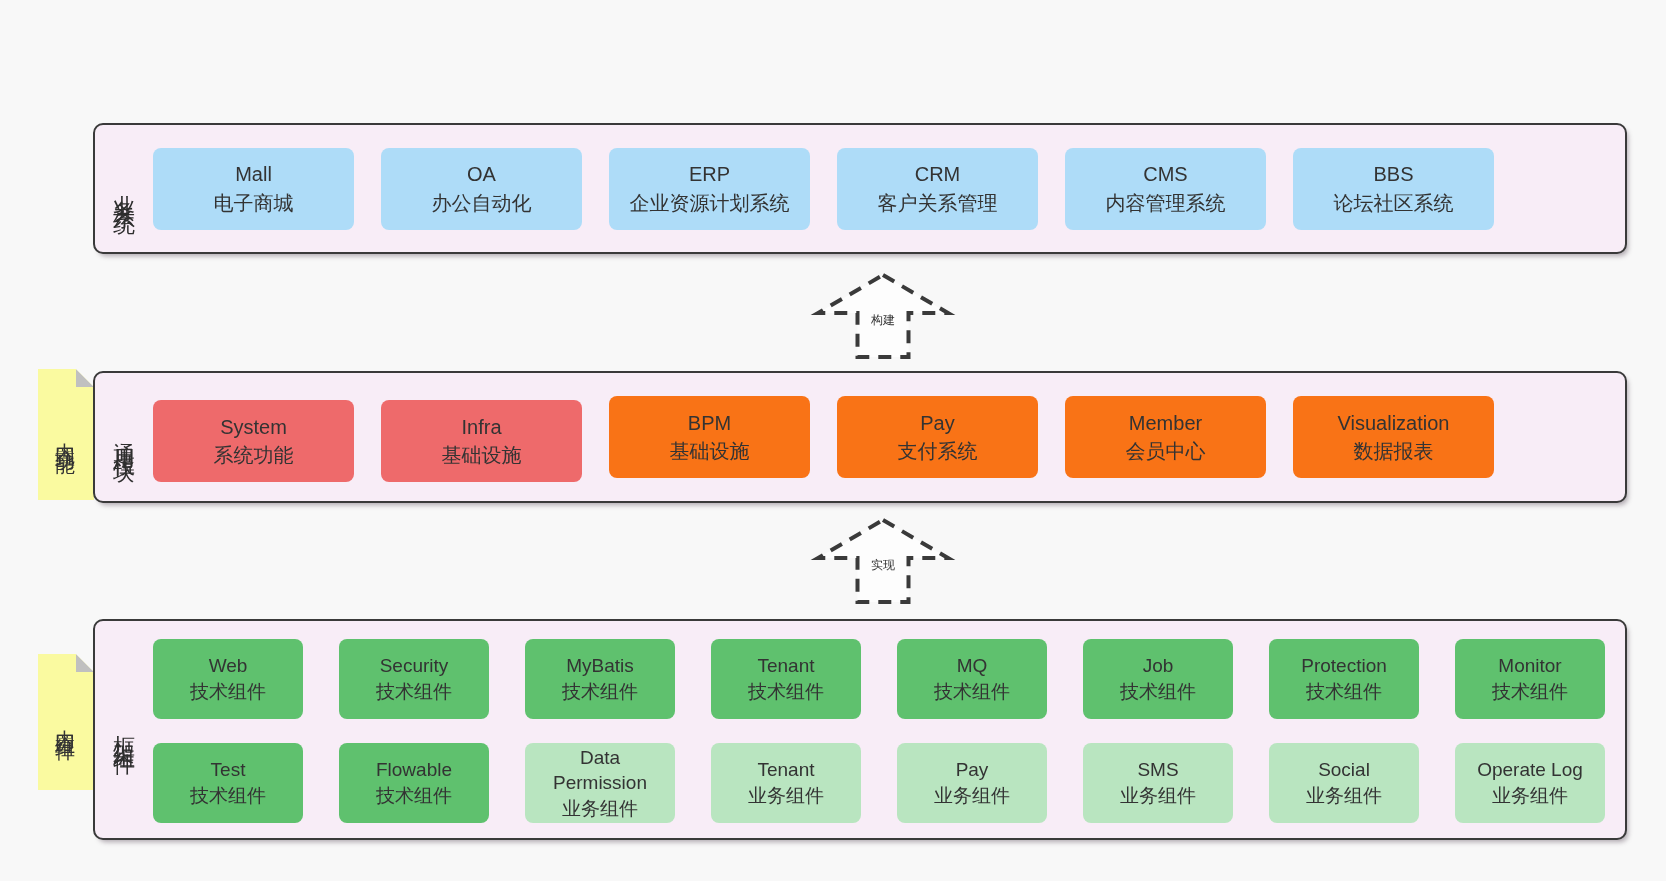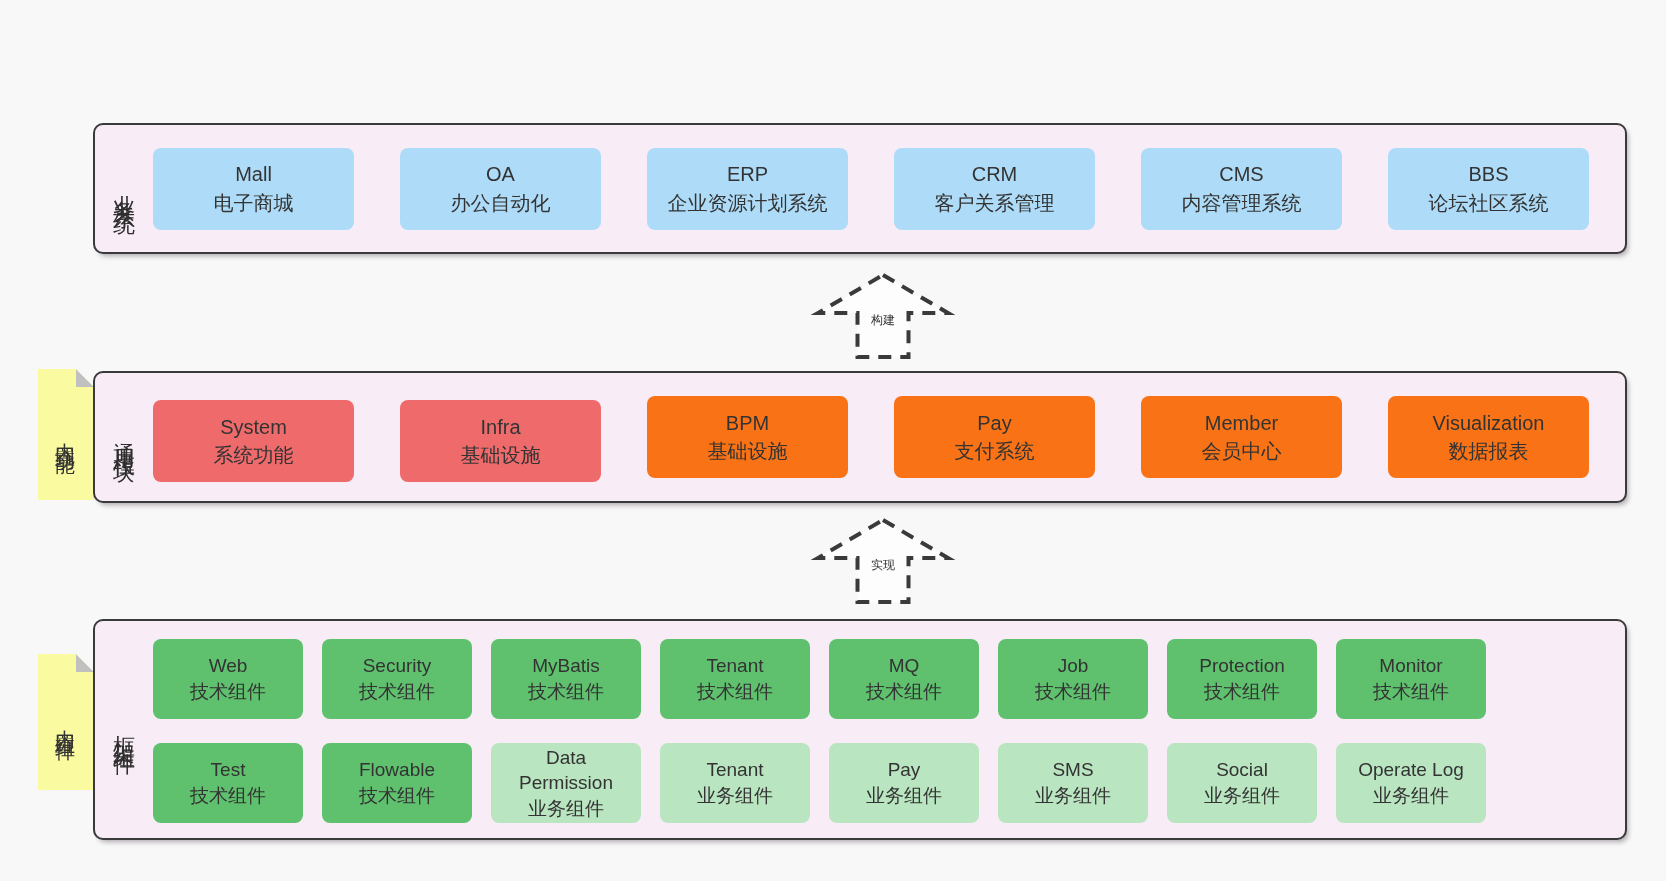--- a/index.html
+++ b/index.html
@@ -18,27 +18,27 @@
   }
   .band-top{top:123px;height:131px;}
   .band-middle{top:371px;height:132px;}
   .band-bottom{top:619px;height:221px;}
   .band-label{
     flex:0 0 58px;display:flex;align-items:center;justify-content:center;
     writing-mode:vertical-rl;text-orientation:upright;
     font-size:22px;letter-spacing:6px;color:#2e2e2e;
   }
   .band-content{
-    flex:1;display:flex;align-items:center;gap:46px;
+    flex:1;display:flex;align-items:center;gap:27px;
   }
   .band-rows{
     flex:1;display:flex;flex-direction:column;gap:24px;
     padding-top:18px;
   }
-  .brow{display:flex;gap:19px;}
+  .brow{display:flex;gap:36px;}
   
   .box{
     box-sizing:border-box;border-radius:8px;
     display:flex;flex-direction:column;align-items:center;justify-content:center;
     text-align:center;color:#333;
   }
   .box .t,.box .s{width:100%;}
   .box.wide{width:201px;height:82px;font-size:20px;line-height:1.42;}
   .box.small{width:150px;height:80px;font-size:19px;line-height:1.35;padding:0 8px;}
   .blue{background:#aedcf8;}

